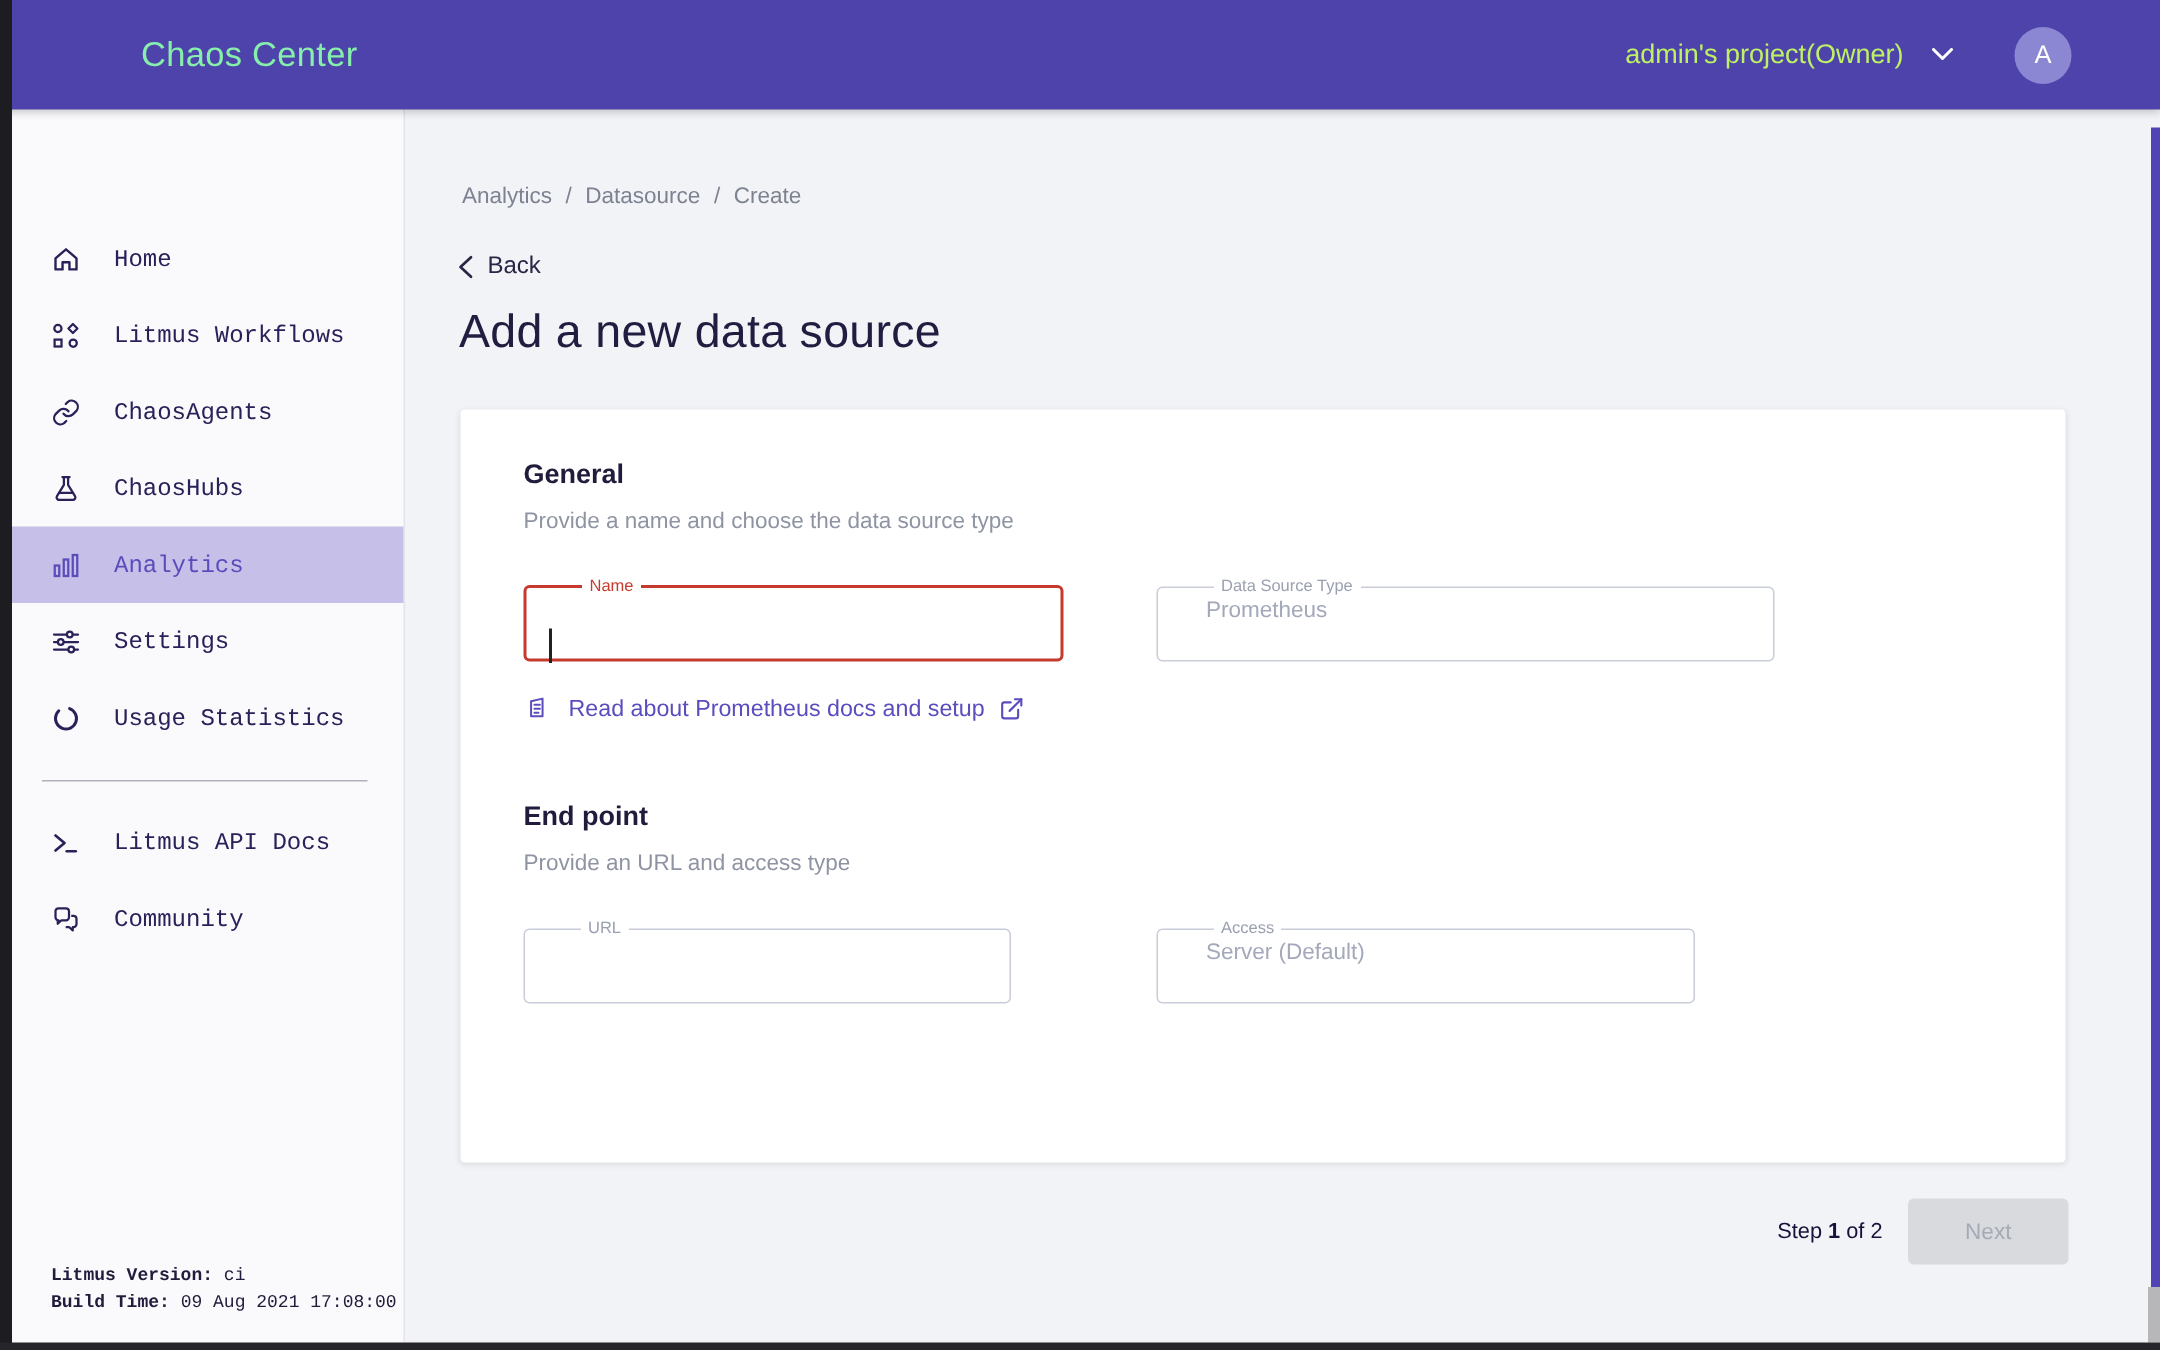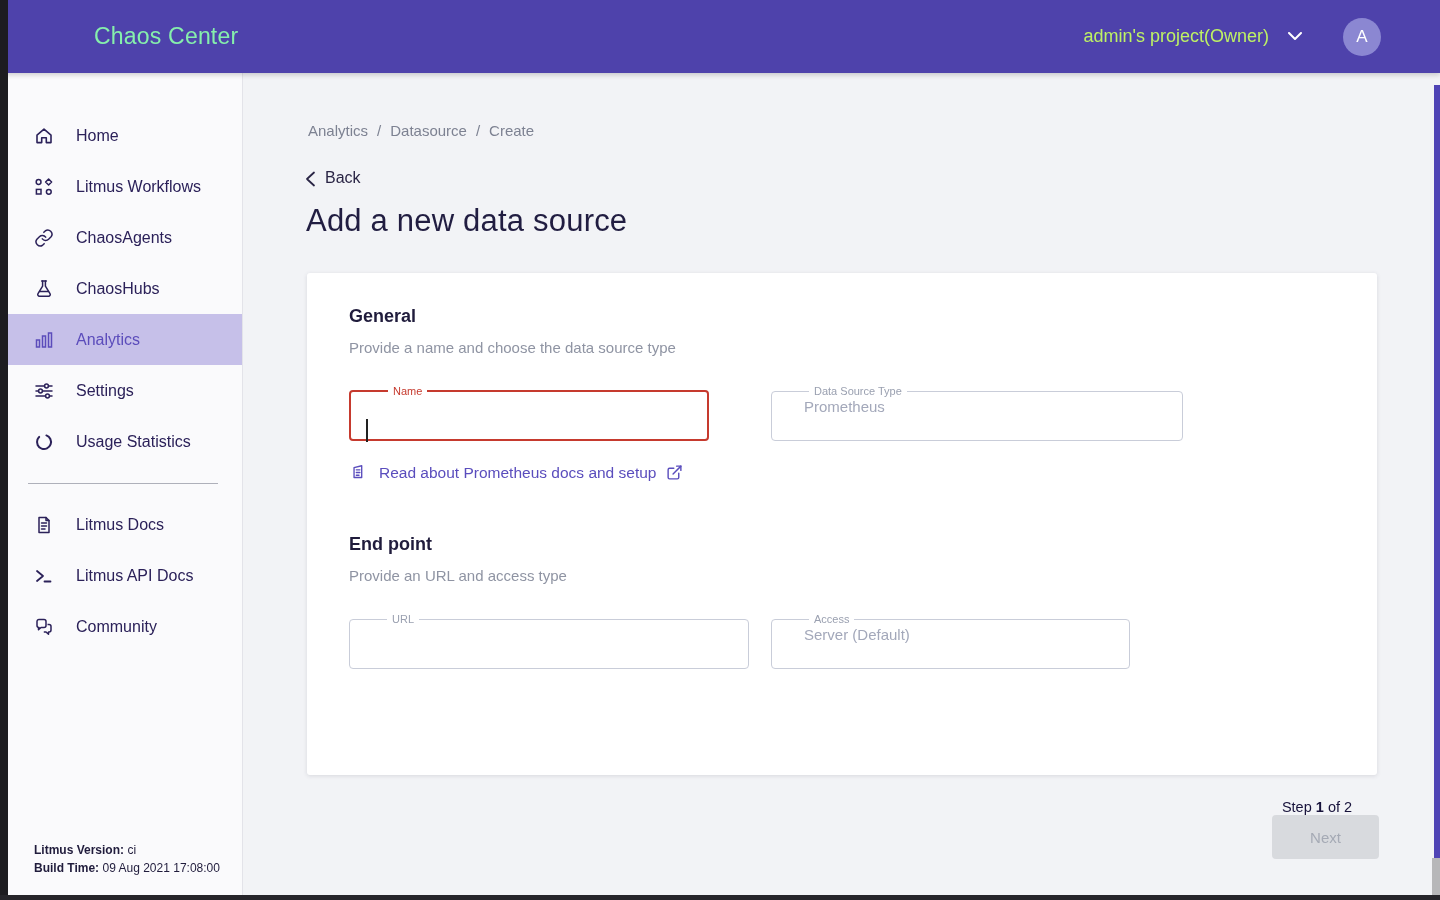--- a/index.html
+++ b/index.html
@@ -28,44 +28,45 @@
   .project-label { color: #bef264; font-size: 18px; }
   .chev-down { margin-left: 19px; display: flex; }
   .avatar {
     width: 38px; height: 38px; border-radius: 50%; background: #8b87d2;
     color: #ffffff; font-size: 17px; display: flex; align-items: center; justify-content: center;
     margin-left: 41px; cursor: pointer;
   }
 
   
   .sidebar {
-    position: absolute; left: 8px; top: 73px; width: 235px; height: 822px;
+    position: absolute; left: 8px; top: 73px; width: 262px; height: 822px;
     background: #fafafc; border-right: 1px solid #e3e3e9; z-index: 40;
-    padding-top: 37px;
+    padding-top: 74px;
+    font-family: Liberation Mono, monospace;
   }
   .nav-item {
     height: 51px; display: flex; align-items: center; cursor: pointer;
     padding-left: 26px; color: #2b2159;
   }
   .nav-item .nav-icon { width: 20px; height: 20px; display: flex; align-items: center; justify-content: center; flex: none; }
   .nav-item .nav-label { margin-left: 22px; font-size: 16px; font-weight: 500; white-space: nowrap; }
   .nav-item.active { background: #c6c0e9; color: #5b4cbb; }
   .nav-item svg { stroke: currentColor; }
   .side-divider { border: none; border-top: 1px solid #aeb0ba; margin: 16px 24px 15px 20px; }
   .version-block { position: absolute; left: 26px; bottom: 18px; font-size: 12px; color: #201c3c; line-height: 18px; }
   .version-block b { font-weight: 700; }
 
   
   .content { position: absolute; left: 247px; top: 73px; width: 1193px; height: 827px; background: #f2f3f6; }
 
   .breadcrumb { position: absolute; left: 61px; top: 49px; font-size: 15px; color: #7d8292; display: flex; align-items: center; }
   .breadcrumb .crumb { cursor: pointer; }
   .breadcrumb .sep { margin: 0 9px; }
 
-  .back-link { position: absolute; left: 58px; top: 96px; display: flex; align-items: flex-end; cursor: pointer; color: #2a2545; font-size: 16px; }
+  .back-link { position: absolute; left: 58px; top: 96px; display: flex; align-items: center; cursor: pointer; color: #2a2545; font-size: 16px; }
   .back-link svg { margin-right: 9px; }
 
   .page-title { position: absolute; left: 59px; top: 130px; font-size: 31px; font-weight: 400; color: #211d41; letter-spacing: 0.2px; }
 
   
   .card {
     position: absolute; left: 60px; top: 200px; width: 1070px; height: 502px;
     background: #ffffff; border-radius: 3px;
     box-shadow: 0 1px 4px rgba(60,60,80,0.14);
   }
@@ -86,34 +87,34 @@
     width: 100%; border: none; outline: none; background: transparent;
     font-size: 15px; color: #2a2547; padding: 1px 1px 10px 1px;
     font-family: "Liberation Sans", sans-serif;
   }
   fieldset.tf input::placeholder { color: #a3a8ba; opacity: 1; }
   fieldset.tf.error { border: 2px solid #c63a2e; }
   fieldset.tf.error legend { color: #c63a2e; }
   fieldset.tf.muted input { color: #a3a8ba; }
   .tf-name  { left: 42px;  top: 112px; width: 360px; }
   .tf-type  { left: 464px; top: 112px; width: 412px; }
-  .tf-url   { left: 42px;  top: 340px; width: 400px; }
+  .tf-url   { left: 42px;  top: 340px; width: 325px; }
   .tf-access{ left: 464px; top: 340px; width: 359px; }
 
   .caret {
     position: absolute; left: 15px; top: 22px; width: 1.5px; height: 23px; background: #222;
     animation: blink 1.1s steps(1) infinite;
   }
   @keyframes blink { 50% { opacity: 0; } }
 
   .docs-link { position: absolute; left: 43px; top: 190px; display: flex; align-items: center; cursor: pointer; }
   .docs-link .link-text { color: #5a4dbd; font-size: 15.5px; margin: 0 10px 0 11px; }
 
   
-  .step-row { position: absolute; top: 726px; right: 61px; display: flex; align-items: center; flex-direction: column; }
+  .step-row { position: absolute; top: 726px; right: 61px; display: flex; align-items: center; }
   .step-text { font-size: 14.5px; color: #17123b; margin-right: 17px; }
   .step-text .step-num { font-weight: 700; }
   .next-btn {
     width: 107px; height: 44px; border: none; border-radius: 4px;
     background: #d8dade; color: #a5aab5; font-size: 15px; font-weight: 500;
     font-family: "Liberation Sans", sans-serif; cursor: default;
   }
 
   
   .scrollbar { position: absolute; right: 0; top: 73px; width: 6px; height: 822px; z-index: 55; }
@@ -216,32 +217,20 @@
     <span class="nav-icon">
       <svg width="20" height="20" viewBox="0 0 20 20" fill="none" stroke-width="2" stroke-linecap="round">
         <circle cx="10" cy="10" r="7" stroke-dasharray="36 8" transform="rotate(-70 10 10)"></circle>
       </svg>
     </span>
     <span class="nav-label">Usage Statistics</span>
   </div>
 
   <hr class="side-divider">
 
-  <div class="nav-item">
-    <span class="nav-icon">
-      <svg width="20" height="20" viewBox="0 0 20 20" fill="none" stroke-width="1.5" stroke-linecap="round" stroke-linejoin="round">
-        <path d="M5 2.5h7l3 3v12H5z"></path>
-          <path d="M12 2.5v3h3"></path>
-          <line x1="7.5" y1="8" x2="12.5" y2="8"></line>
-          <line x1="7.5" y1="11" x2="12.5" y2="11"></line>
-          <line x1="7.5" y1="14" x2="11" y2="14"></line>
-      </svg>
-    </span>
-    <span class="nav-label">Litmus Docs</span>
-  </div>
 
   <div class="nav-item">
     <span class="nav-icon">
       <svg width="20" height="20" viewBox="0 0 20 20" fill="none" stroke-width="1.8" stroke-linecap="round" stroke-linejoin="round">
         <polyline points="3,5 9,10 3,15"></polyline>
           <line x1="10.5" y1="15.5" x2="16.5" y2="15.5"></line>
       </svg>
     </span>
     <span class="nav-label">Litmus API Docs</span>
   </div>

